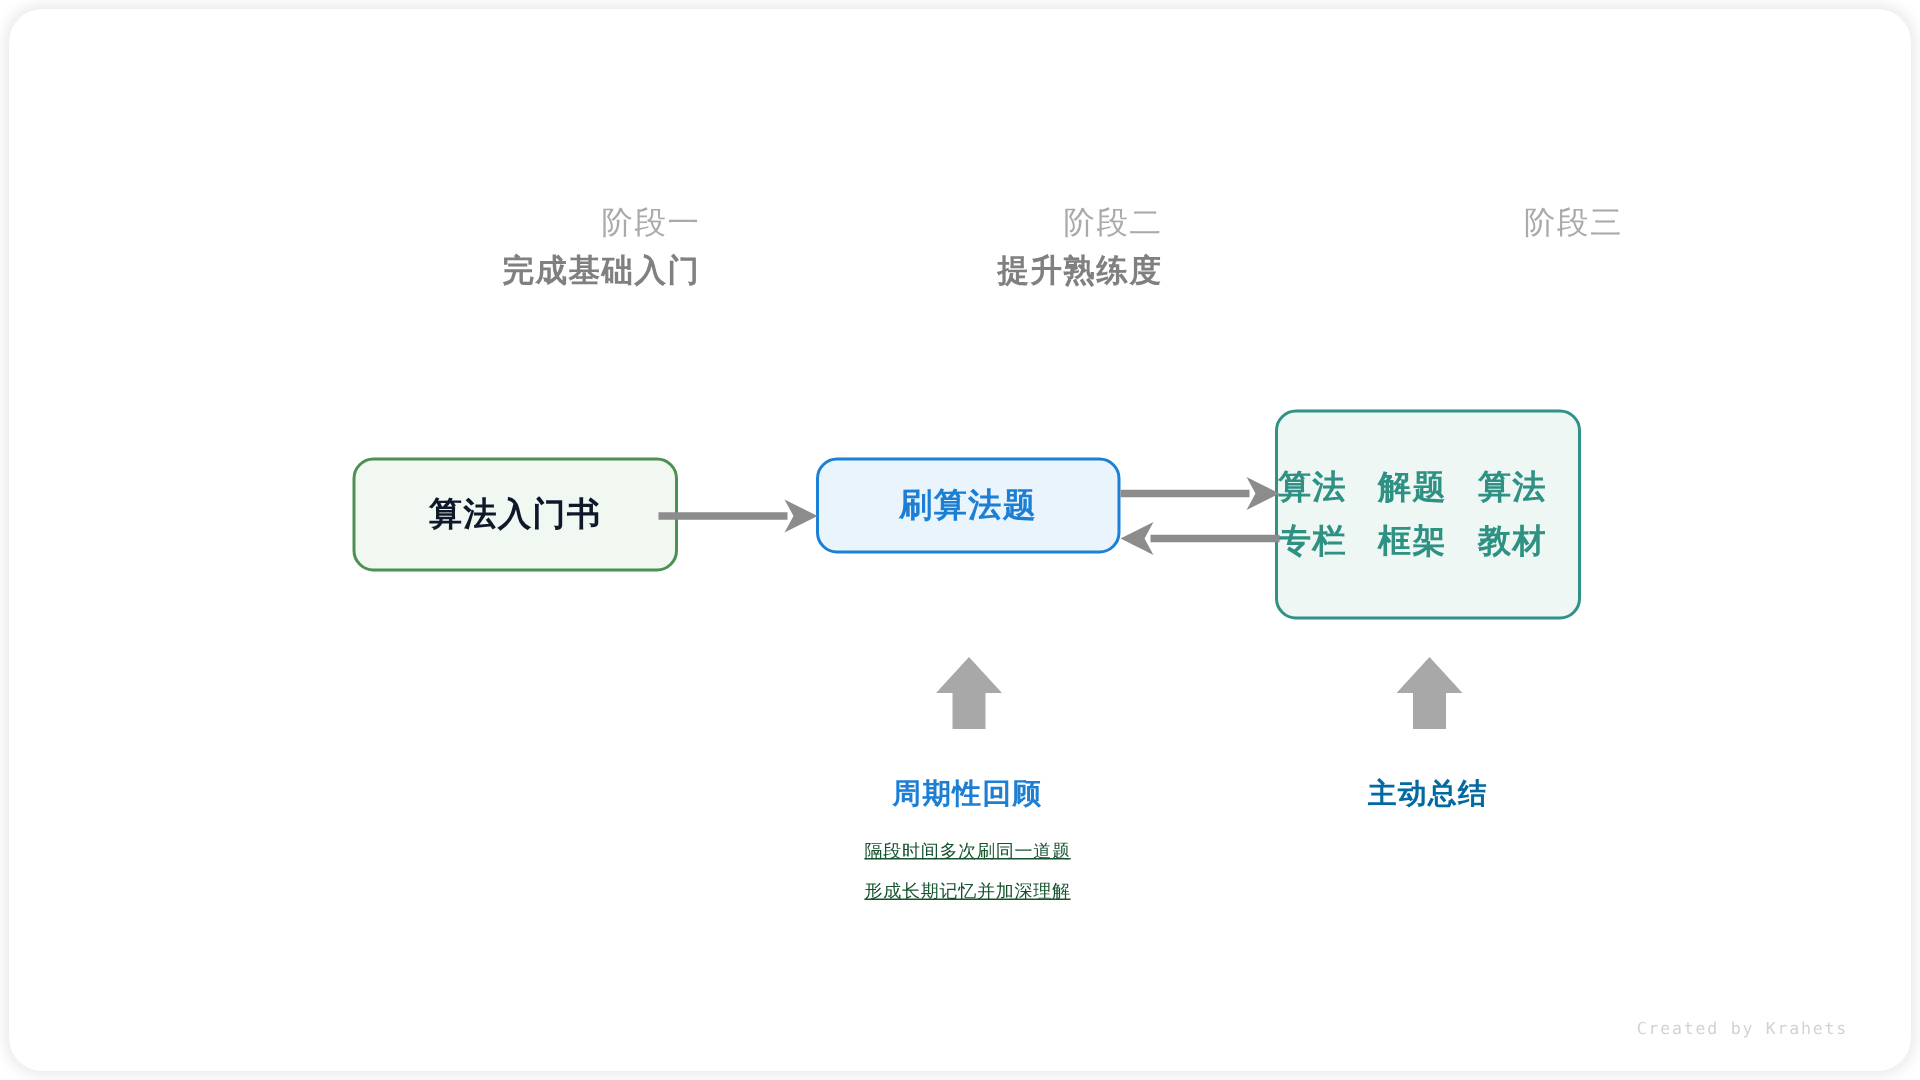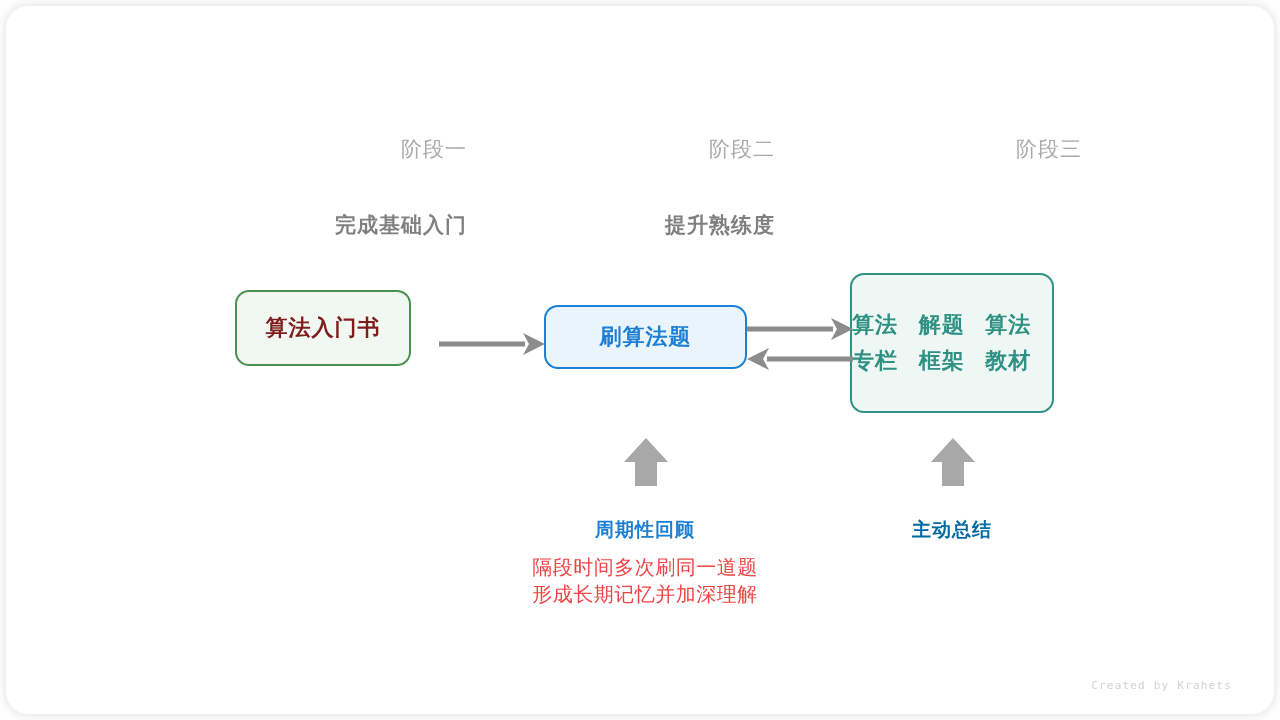--- a/index.html
+++ b/index.html
@@ -38,21 +38,20 @@
     font-weight: 400;
     line-height: 30px;
     letter-spacing: 1px;
   }
   .stage-title {
     font-size: 21px;
     color: #808080;
     font-weight: bold;
     line-height: 34px;
     letter-spacing: 1px;
-    margin-top: 44px;
   }
   #stage-0 { left: 201px; top: 128px; }
   #stage-1 { left: 509px; top: 128px; }
   #stage-2 { left: 816px; top: 128px; }
 
   
   .node {
     position: absolute;
     box-sizing: border-box;
     border-radius: 14px;
@@ -62,24 +61,24 @@
     flex-direction: row;
     align-items: center;
     justify-content: center;
     font-weight: bold;
     font-size: 22px;
     letter-spacing: 1px;
   }
   .node .line { line-height: 36px; }
 
   #node-book {
-    left: 229px; top: 284px; width: 176px; height: 76px;
+    left: 229px; top: 299px; width: 217px; height: 76px;
     background: #f1f8f1;
     border-color: #4c9153;
-    color: #7f1d1d;
+    color: #0f172a;
   }
   #node-practice {
     left: 538px; top: 299px; width: 203px; height: 64px;
     background: #e9f4fc;
     border-color: #1b80d6;
     color: #1c7fd4;
   }
   #node-resources {
     left: 844px; top: 267px; width: 204px; height: 140px;
     background: #eef7f4;
@@ -96,25 +95,26 @@
     text-align: center;
     width: 320px;
   }
   .note-title {
     font-size: 19px;
     font-weight: bold;
     letter-spacing: 1px;
     line-height: 32px;
   }
   .note-body {
-    font-size: 20px;
-    color: #ef4444;
+    font-size: 12px;
+    color: #14532d;
     line-height: 27px;
     letter-spacing: 0.5px;
     margin-top: 8px;
+    text-decoration: underline;
   }
   #note-review { left: 479px; top: 508px; }
   #note-summary { left: 786px; top: 508px; }
   #note-review .note-title { color: #1c7fd4; }
   #note-summary .note-title { color: #0369a1; }
 
   
   #credit {
     position: absolute;
     right: 42px;

